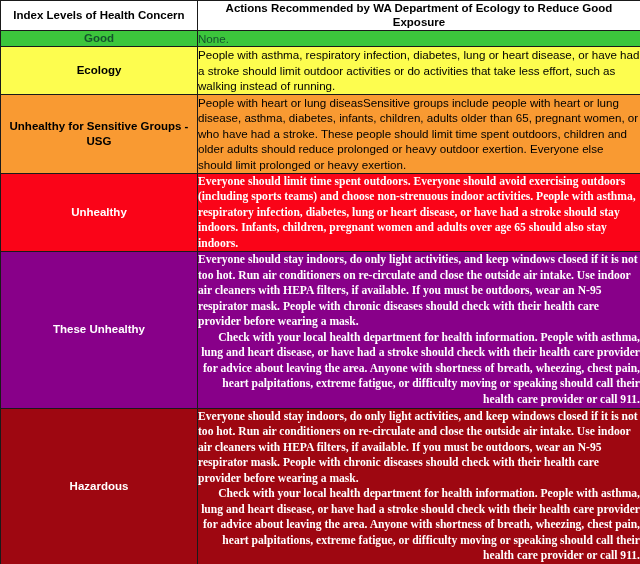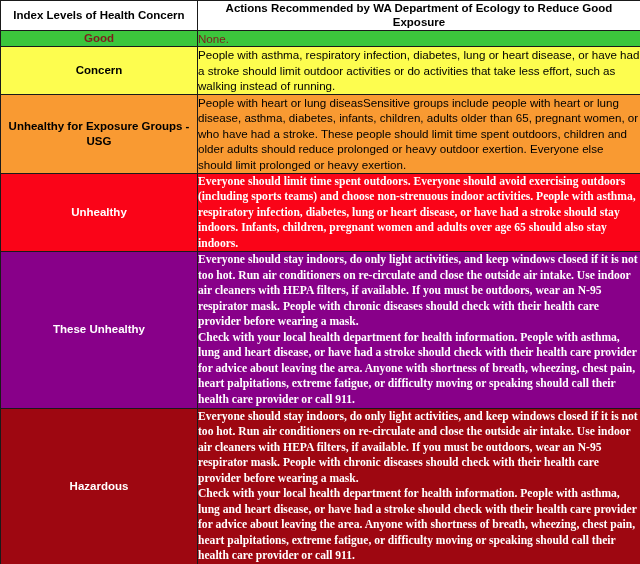--- a/index.html
+++ b/index.html
@@ -59,24 +59,25 @@
     font-size: 11.6px;
     line-height: 1.34;
     padding: 2px 5px 3px 5px;
     vertical-align: top;
   }
   .actions p {
     margin: 0;
   }
   .actions p + p {
     margin-top: 0;
+    text-align: right;
   }
 
   
-  .r-good    { background: #3cc63c; color: #7f1d1d; }
+  .r-good    { background: #3cc63c; color: #14532d; }
   .r-mod     { background: #fdfd4f; color: #000000; }
   .r-usg     { background: #f99a32; color: #000000; }
   .r-unh     { background: #fa0418; color: #ffffff; }
   .r-vunh    { background: #880089; color: #ffffff; }
   .r-haz     { background: #9e0711; color: #ffffff; }
 
   .r-unh .actions, .r-vunh .actions, .r-haz .actions { font-weight: bold; font-family: Liberation Serif, serif; }
   .r-unh .level, .r-vunh .level, .r-haz .level { font-weight: bold; text-align: center; }
 </style>
 </head>
@@ -96,28 +97,28 @@
   <tbody>
 
     <tr class="r-good">
       <td class="level">Good</td>
       <td class="actions">
         <p>None.</p>
       </td>
     </tr>
 
     <tr class="r-mod">
-      <td class="level">Concern</td>
+      <td class="level">Ecology</td>
       <td class="actions">
         <p>People with asthma, respiratory infection, diabetes, lung or heart disease, or have had a stroke should limit outdoor activities or do activities that take less effort, such as walking instead of running.</p>
       </td>
     </tr>
 
     <tr class="r-usg">
-      <td class="level">Unhealthy for Exposure Groups - USG</td>
+      <td class="level">Unhealthy for Sensitive Groups - USG</td>
       <td class="actions">
         <p>People with heart or lung diseasSensitive groups include people with heart or lung disease, asthma, diabetes, infants, children, adults older than 65, pregnant women, or who have had a stroke.  These people should limit time spent outdoors, children and older adults should reduce prolonged or heavy outdoor exertion. Everyone else should limit prolonged or heavy exertion.</p>
       </td>
     </tr>
 
     <tr class="r-unh">
       <td class="level">Unhealthy</td>
       <td class="actions">
         <p>Everyone should limit time spent outdoors. Everyone should avoid exercising outdoors (including sports teams) and choose non-strenuous indoor activities. People with asthma, respiratory infection, diabetes, lung or heart disease, or have had a stroke should stay indoors. Infants, children, pregnant women and adults over age 65 should also stay indoors.</p>
       </td>

